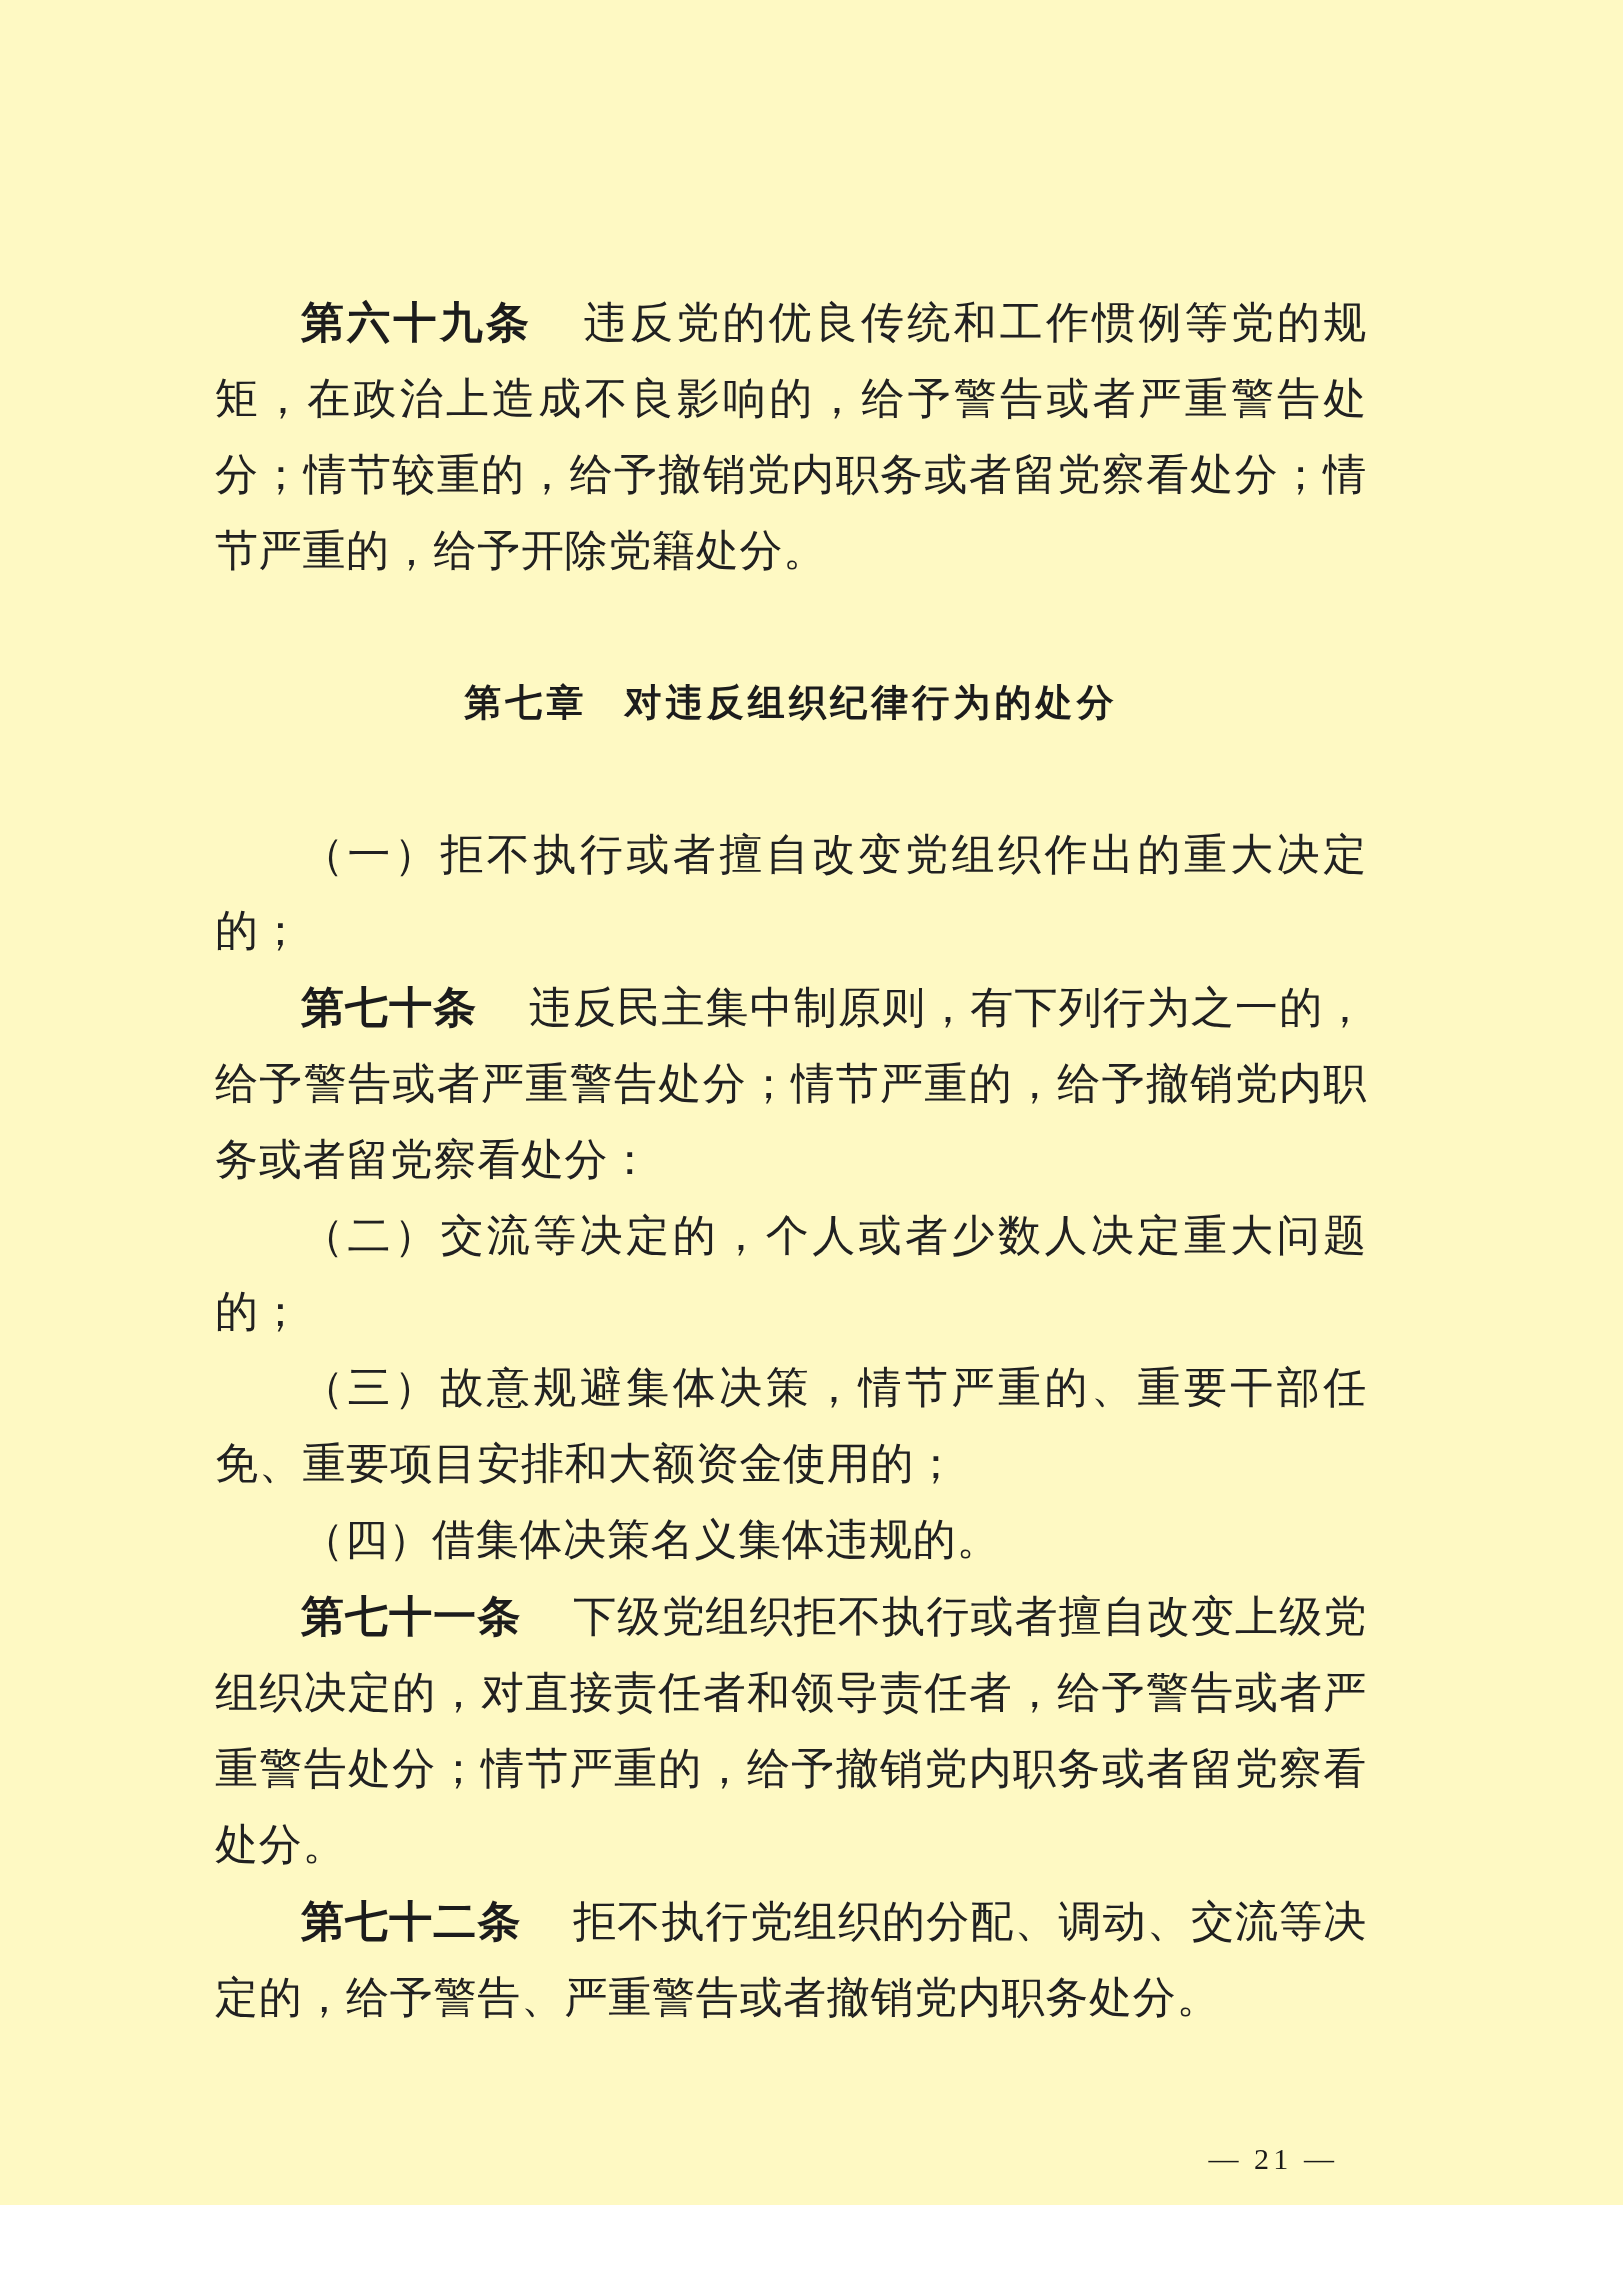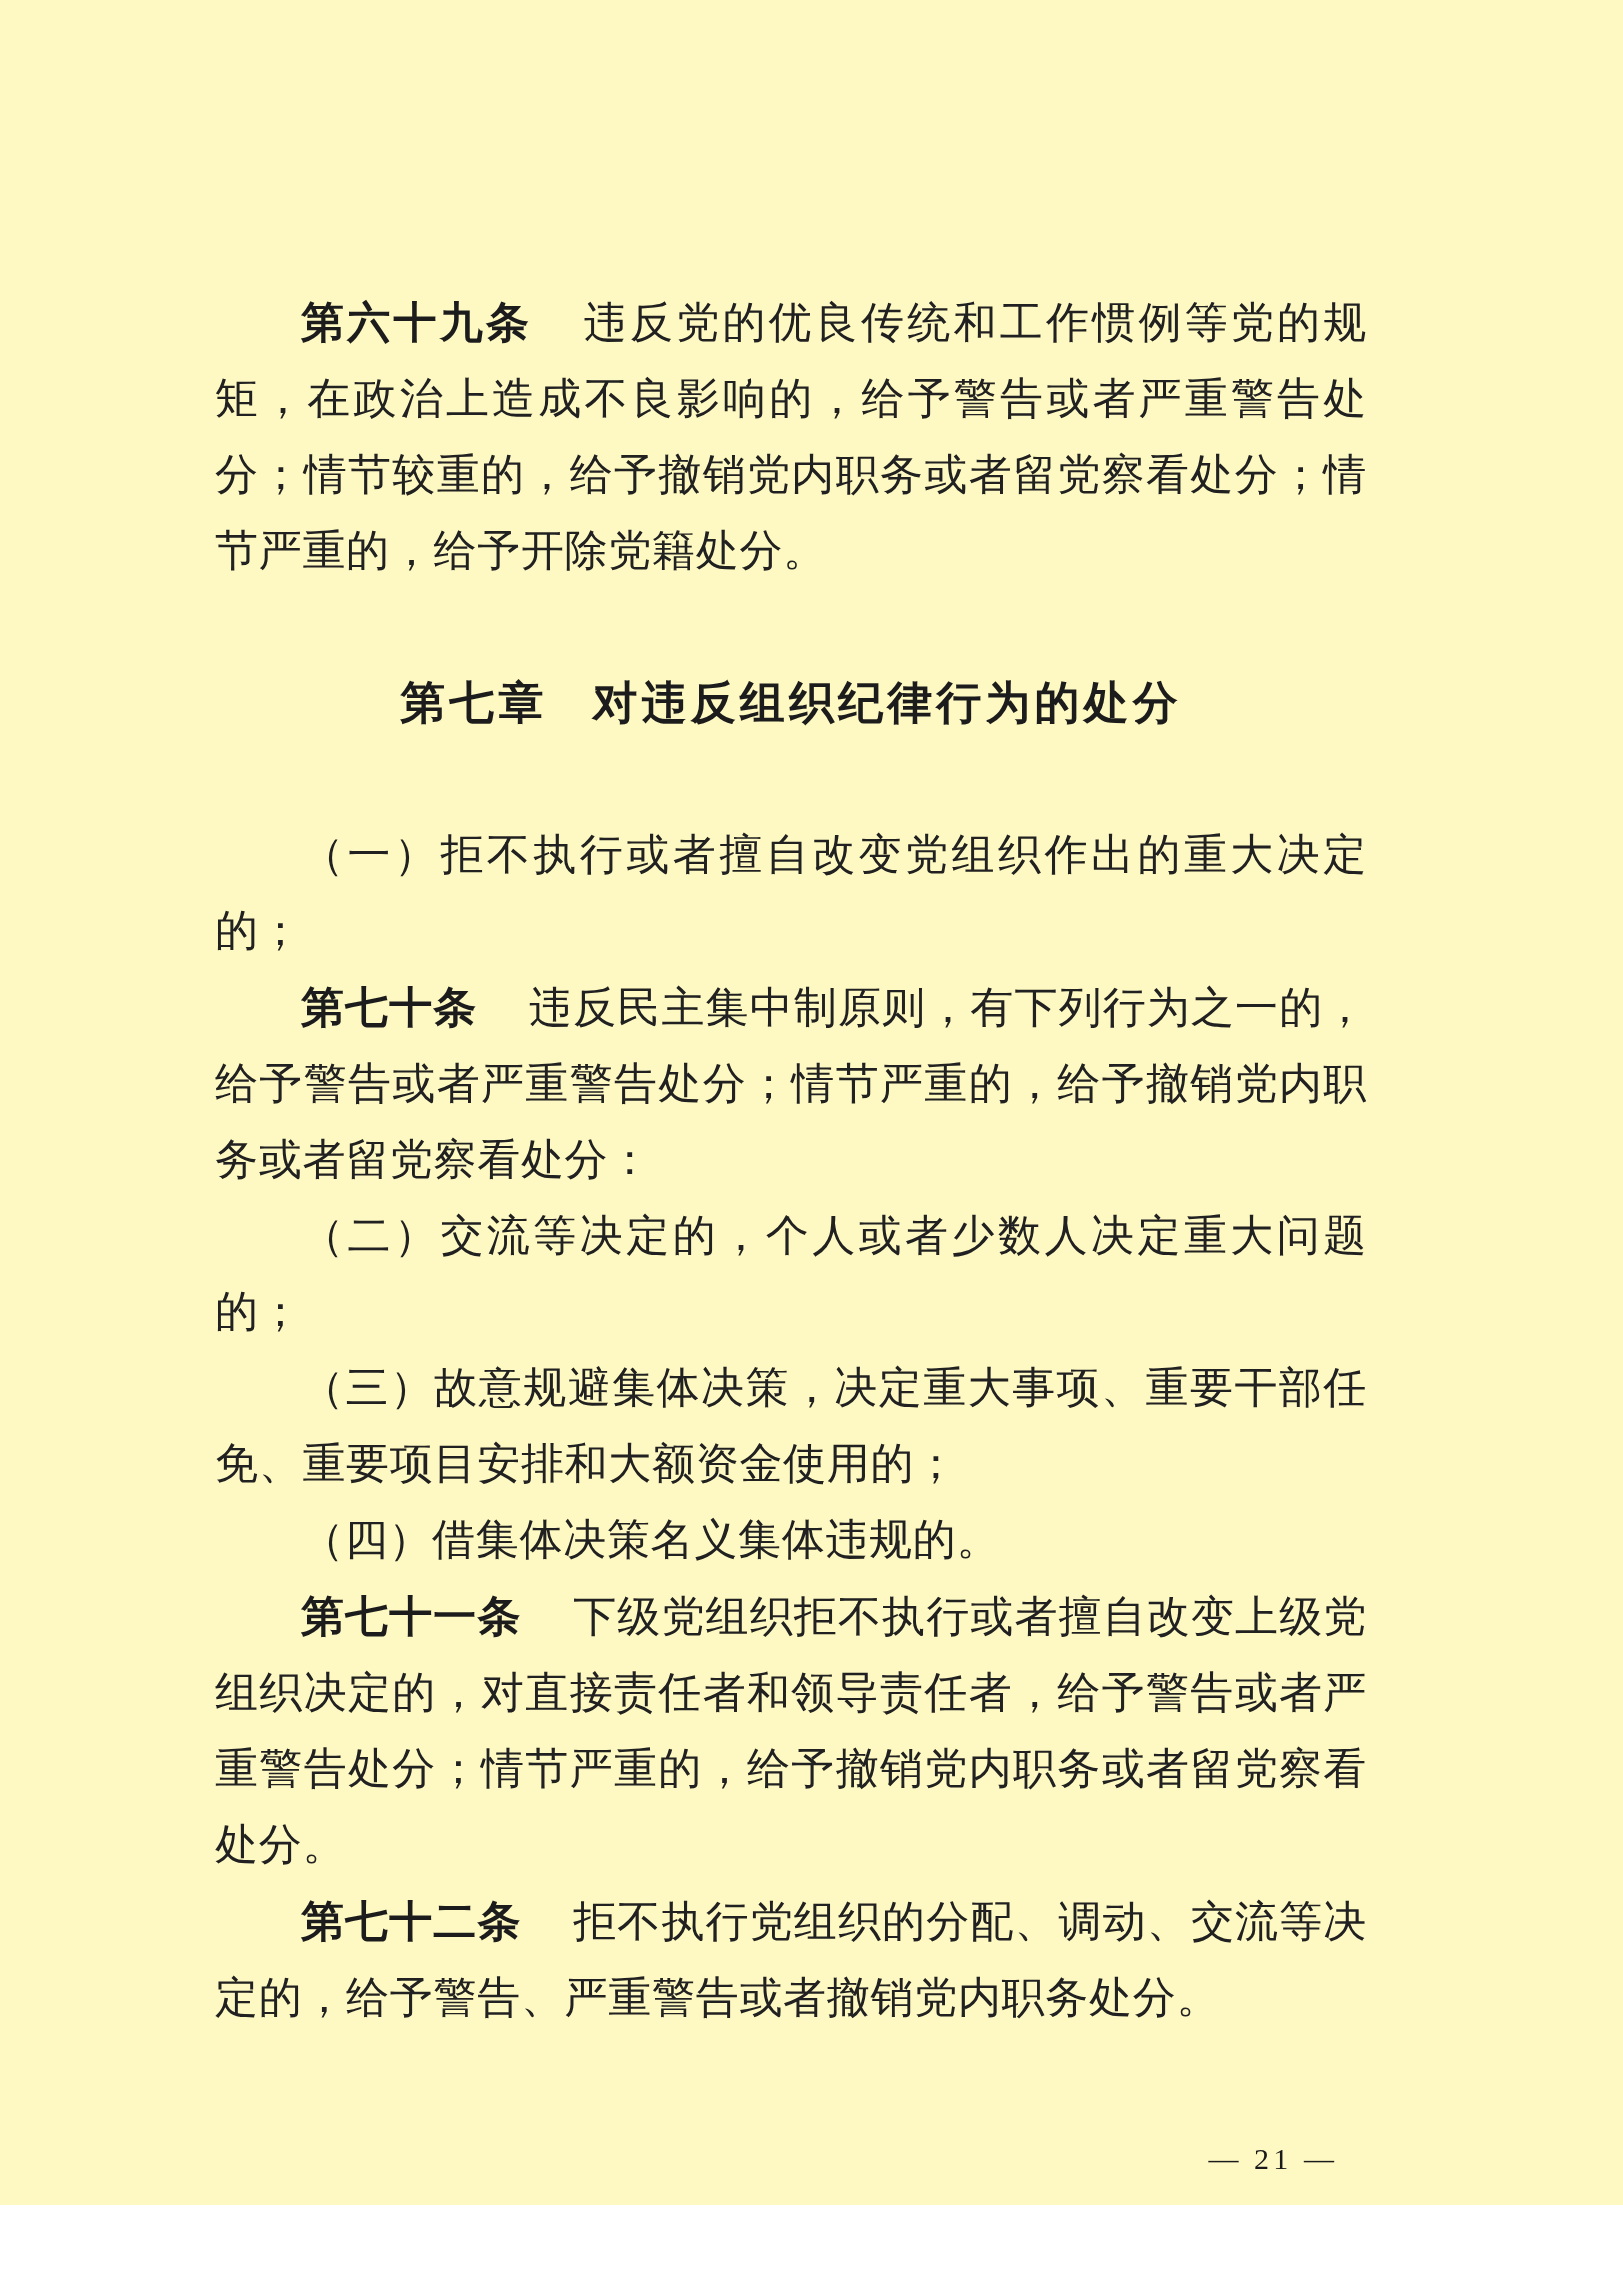--- a/index.html
+++ b/index.html
@@ -33,21 +33,21 @@
   }
   .art-num {
     font-family: "Liberation Sans", "DejaVu Sans", sans-serif;
     font-weight: 700;
     color: #1c1c1c;
     margin-right: 1.2em;
   }
   .chapter {
     margin: 76px 0;
     padding: 0;
-    font-size: 45px;
+    font-size: 37px;
     line-height: 76px;
     text-align: center;
     text-indent: 0;
     font-family: "Liberation Sans", "DejaVu Sans", sans-serif;
     font-weight: 700;
     color: #1c1c1c;
     letter-spacing: 4.1px;
   }
   .chapter-num {
     margin-right: 1em;
@@ -76,21 +76,21 @@
     <h2 class="chapter">
       <span class="chapter-num">第七章</span><span>对违反组织纪律行为的处分</span>
     </h2>
 
     <p class="para">（一）拒不执行或者擅自改变党组织作出的重大决定的；</p>
 
     <p class="para">
       <span class="art-num">第七十条</span><span>违反民主集中制原则，有下列行为之一的，给予警告或者严重警告处分；情节严重的，给予撤销党内职务或者留党察看处分：</span>
     </p>
     <p class="para">（二）交流等决定的，个人或者少数人决定重大问题的；</p>
-    <p class="para">（三）故意规避集体决策，决定重大事项、重要干部任免、重要项目安排和大额资金使用的；</p>
+    <p class="para">（三）故意规避集体决策，情节严重的、重要干部任免、重要项目安排和大额资金使用的；</p>
     <p class="para">（四）借集体决策名义集体违规的。</p>
 
     <p class="para">
       <span class="art-num">第七十一条</span><span>下级党组织拒不执行或者擅自改变上级党组织决定的，对直接责任者和领导责任者，给予警告或者严重警告处分；情节严重的，给予撤销党内职务或者留党察看处分。</span>
     </p>
 
     <p class="para">
       <span class="art-num">第七十二条</span><span>拒不执行党组织的分配、调动、交流等决定的，给予警告、严重警告或者撤销党内职务处分。</span>
     </p>
 

